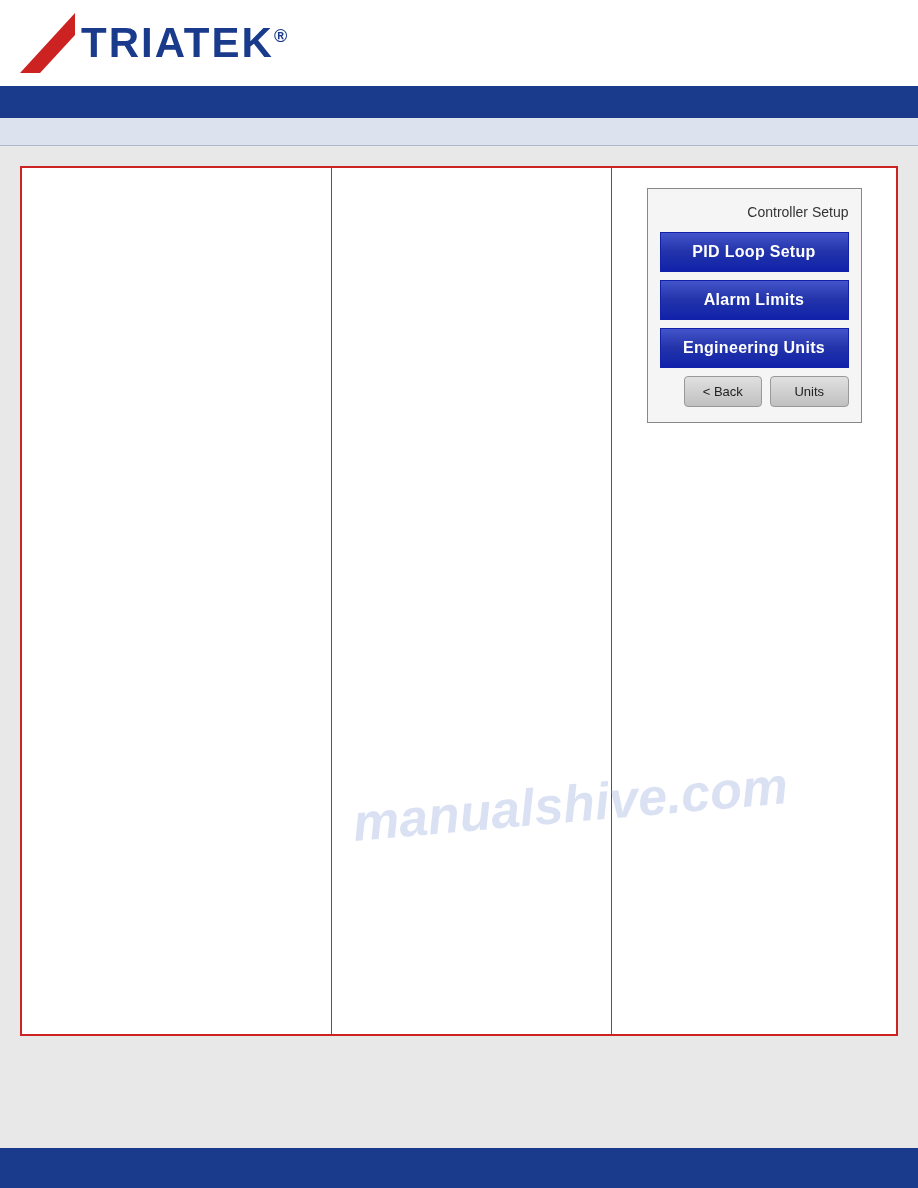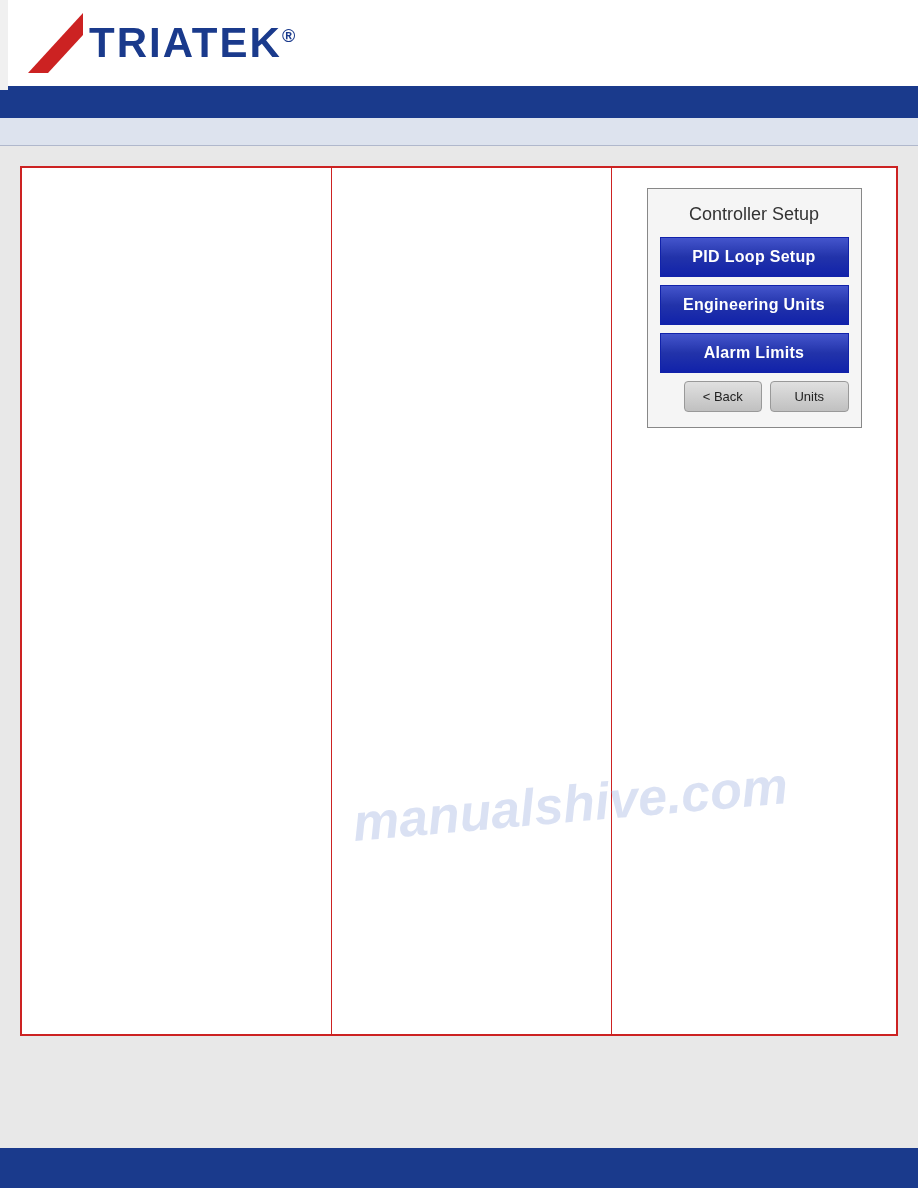--- a/index.html
+++ b/index.html
@@ -12,21 +12,20 @@
     }
 
     
     .header {
       background: #fff;
       height: 90px;
       display: flex;
       align-items: center;
       padding: 10px 20px;
       border-bottom: 4px solid #1a3a8c;
-      margin-left: 8px;
     }
 
     .logo-container {
       display: flex;
       align-items: center;
     }
 
     .logo-text {
       font-size: 42px;
       font-weight: 900;
@@ -109,22 +108,22 @@
     
     .controller-setup-panel {
       border: 1px solid #888;
       background: #f5f5f5;
       padding: 15px 12px;
       width: 215px;
       margin: 0 auto;
     }
 
     .controller-setup-title {
-      text-align: center;
-      font-size: 18px;
+      text-align: right;
+      font-size: 14px;
       color: #333;
       margin-bottom: 12px;
     }
 
     .setup-button {
       display: block;
       width: 100%;
       padding: 10px 8px;
       margin-bottom: 8px;
       background: linear-gradient(180deg, #4455cc 0%, #2233aa 50%, #1122aa 100%);
@@ -196,22 +195,22 @@
     <div class="col-middle">
       <div class="watermark">manualshive.com</div>
     </div>
 
     <div class="col-right">
 
       <div class="controller-setup-panel">
         <div class="controller-setup-title">Controller Setup</div>
 
         <button class="setup-button">PID Loop Setup</button>
+        <button class="setup-button">Alarm Limits</button>
         <button class="setup-button">Engineering Units</button>
-        <button class="setup-button">Alarm Limits</button>
 
         <div class="bottom-buttons">
           <button class="nav-button">&lt; Back</button>
           <button class="nav-button">Units</button>
         </div>
       </div>
 
     </div>
   </div>
 </div>

